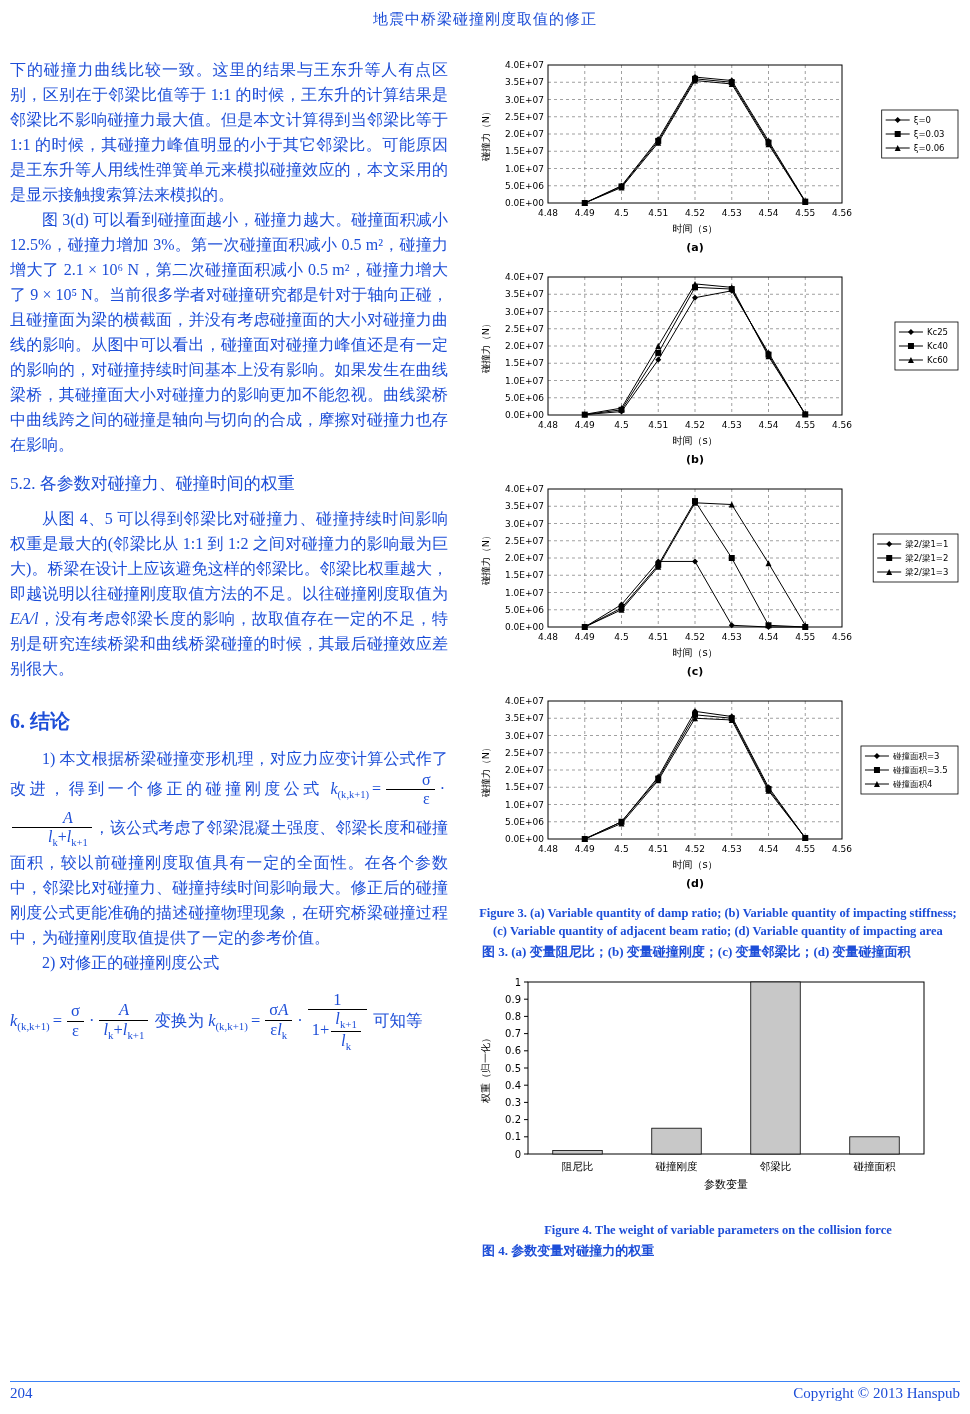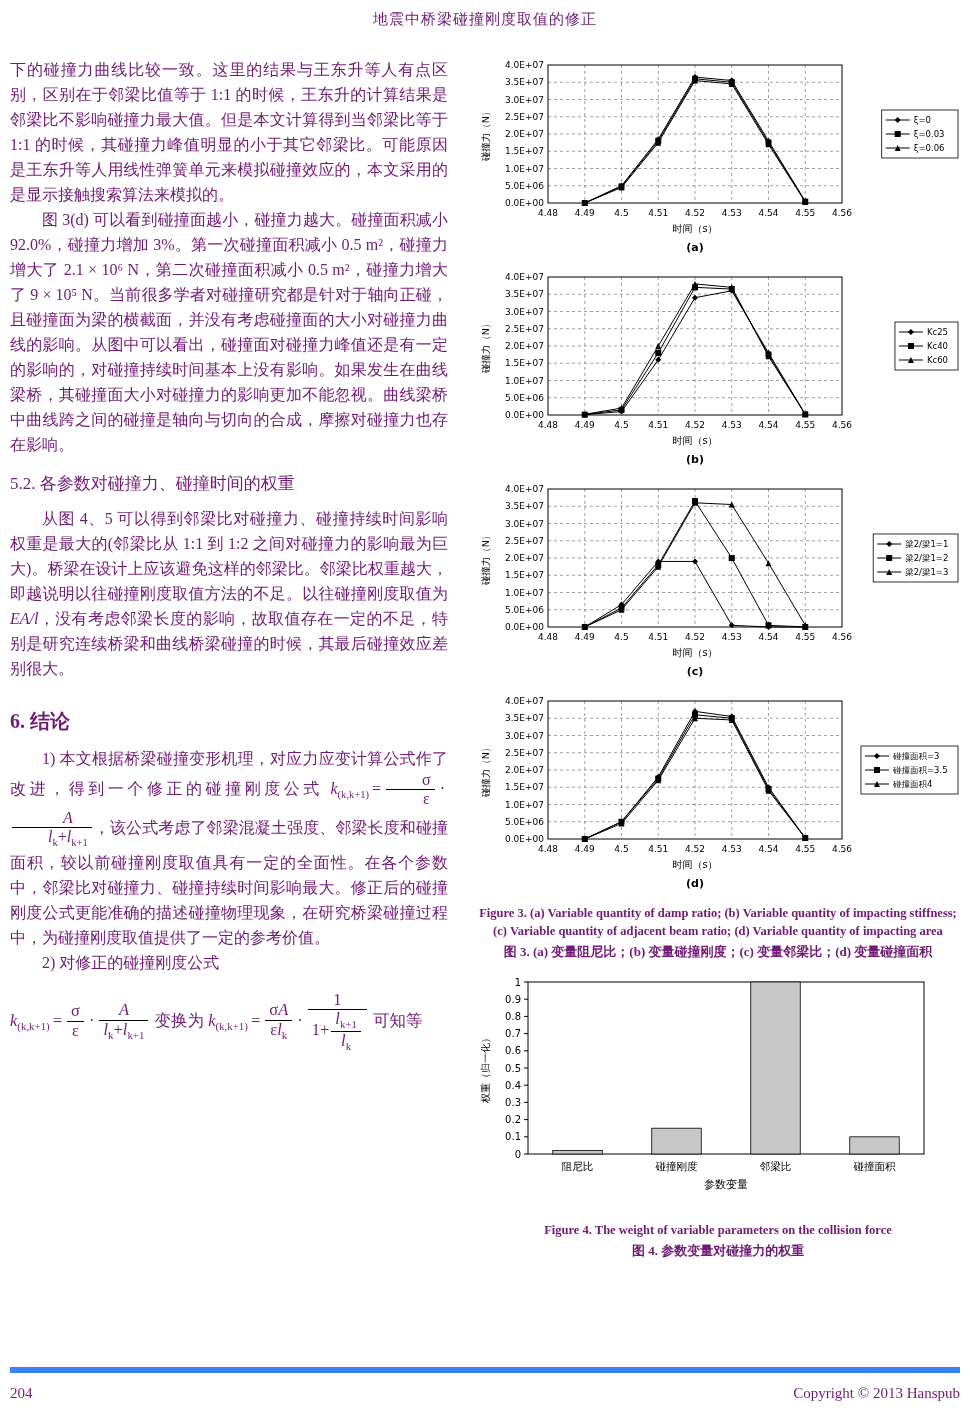--- a/index.html
+++ b/index.html
@@ -1,30 +1,30 @@
 <!DOCTYPE html>
 <html><head>
 <meta charset="utf-8">
 <style>
   html,body { margin:0; padding:0; background:#888; }
   .page { width:970px; height:1414px; background:#ffffff; position:relative;
-          font-family:"Liberation Serif", serif; color:#701a75; overflow:hidden; margin:0 auto; }
+          font-family:"Liberation Serif", serif; color:#1d4ed8; overflow:hidden; margin:0 auto; }
   .header { text-align:center; padding-top:10px; font-size:15px; letter-spacing:1px; }
   .columns { display:flex; gap:28px; padding:0 10px; margin-top:28px; }
   .col-left { width:452px; font-size:16px; line-height:25px; text-align:justify; }
   .col-right { width:486px; }
   p.para { margin:0; }
   .indent { text-indent:2em; }
   .h52 { font-size:17px; font-weight:normal; margin:14px 0 10px; }
   .h6  { font-size:20px; font-weight:bold; margin:28px 0 12px; }
   .chart { margin-bottom:8px; }
   .fig-caption-en { font-weight:bold; font-size:12.5px; text-align:center; line-height:1.4; margin:4px 2px 0; }
-  .fig-caption-zh { font-weight:bold; font-size:13px; text-align:center; line-height:1.5; margin:2px 6px 10px; }
+  .fig-caption-zh { font-weight:bold; font-size:13px; line-height:1.5; margin:2px 6px 10px; }
   .footer { position:absolute; left:10px; right:10px; bottom:12px; display:flex;
-            justify-content:space-between; font-size:15px; border-top:6px solid #3b82f6; padding-top:12px; }
+            justify-content:space-between; font-size:15px; border-top:1px solid #3b82f6; padding-top:3px; }
   
   .math .frac { display:inline-block; vertical-align:middle; text-align:center; margin:0 2px; }
   .math .frac .num { display:block; padding:0 4px; line-height:1.15; }
   .math .frac .den { display:block; padding:0 4px; border-top:1px solid #000; line-height:1.15; }
   .math .mi { font-style:italic; }
   .math sub { font-size:0.66em;font-family:Liberation Serif, serif; }
   .math .mo { margin:0 3px; }
   .display-formula { margin-top:16px; font-size:16.5px; }
   .italic { font-style:italic; }
 </style>
@@ -32,21 +32,21 @@
 <body>
 
 <div class="page">
 
   <div class="header">地震中桥梁碰撞刚度取值的修正</div>
 
   <div class="columns">
 
     <div class="col-left">
       <p class="para">下的碰撞力曲线比较一致。这里的结果与王东升等人有点区别，区别在于邻梁比值等于 1:1 的时候，王东升的计算结果是邻梁比不影响碰撞力最大值。但是本文计算得到当邻梁比等于 1:1 的时候，其碰撞力峰值明显的小于其它邻梁比。可能原因是王东升等人用线性弹簧单元来模拟碰撞效应的，本文采用的是显示接触搜索算法来模拟的。</p>
-      <p class="para indent">图 3(d) 可以看到碰撞面越小，碰撞力越大。碰撞面积减小 92.0%，碰撞力增加 3%。第一次碰撞面积减小 0.5 m²，碰撞力增大了 2.1 × 10⁶ N，第二次碰撞面积减小 0.5 m²，碰撞力增大了 9 × 10⁵ N。当前很多学者对碰撞研究都是针对于轴向正碰，且碰撞面为梁的横截面，并没有考虑碰撞面的大小对碰撞力曲线的影响。从图中可以看出，碰撞面对碰撞力峰值还是有一定的影响的，对碰撞持续时间基本上没有影响。如果发生在曲线梁桥，其碰撞面大小对碰撞力的影响更加不能忽视。曲线梁桥中曲线跨之间的碰撞是轴向与切向的合成，摩擦对碰撞力也存在影响。</p>
+      <p class="para indent">图 3(d) 可以看到碰撞面越小，碰撞力越大。碰撞面积减小 12.5%，碰撞力增加 3%。第一次碰撞面积减小 0.5 m²，碰撞力增大了 2.1 × 10⁶ N，第二次碰撞面积减小 0.5 m²，碰撞力增大了 9 × 10⁵ N。当前很多学者对碰撞研究都是针对于轴向正碰，且碰撞面为梁的横截面，并没有考虑碰撞面的大小对碰撞力曲线的影响。从图中可以看出，碰撞面对碰撞力峰值还是有一定的影响的，对碰撞持续时间基本上没有影响。如果发生在曲线梁桥，其碰撞面大小对碰撞力的影响更加不能忽视。曲线梁桥中曲线跨之间的碰撞是轴向与切向的合成，摩擦对碰撞力也存在影响。</p>
 
       <div class="h52">5.2. 各参数对碰撞力、碰撞时间的权重</div>
 
       <p class="para indent"><span>从图 4、5 可以得到邻梁比对碰撞力、碰撞持续时间影响权重是最大的(邻梁比从 1:1 到 1:2 之间对碰撞力的影响最为巨大)。桥梁在设计上应该避免这样的邻梁比。邻梁比权重越大，即越说明以往碰撞刚度取值方法的不足。以往碰撞刚度取值为 </span><span class="italic">EA/l</span><span>，没有考虑邻梁长度的影响，故取值存在一定的不足，特别是研究连续桥梁和曲线桥梁碰撞的时候，其最后碰撞效应差别很大。</span></p>
 
       <div class="h6">6. 结论</div>
 
       <p class="para indent math"><span>1) 本文根据桥梁碰撞变形机理，对应力应变计算公式作了改进，得到一个修正的碰撞刚度公式</span>
         <span class="formula-inline"><span class="mi">k</span><sub>(k,k+1)</sub><span class="mo">=</span><span class="frac"><span class="num">σ</span><span class="den">ε</span></span><span class="mo">·</span><span class="frac"><span class="num mi">A</span><span class="den"><span class="mi">l</span><sub>k</sub><span>+</span><span class="mi">l</span><sub>k+1</sub></span></span></span><span>，该公式考虑了邻梁混凝土强度、邻梁长度和碰撞面积，较以前碰撞刚度取值具有一定的全面性。在各个参数中，邻梁比对碰撞力、碰撞持续时间影响最大。修正后的碰撞刚度公式更能准确的描述碰撞物理现象，在研究桥梁碰撞过程中，为碰撞刚度取值提供了一定的参考价值。</span></p>
 

